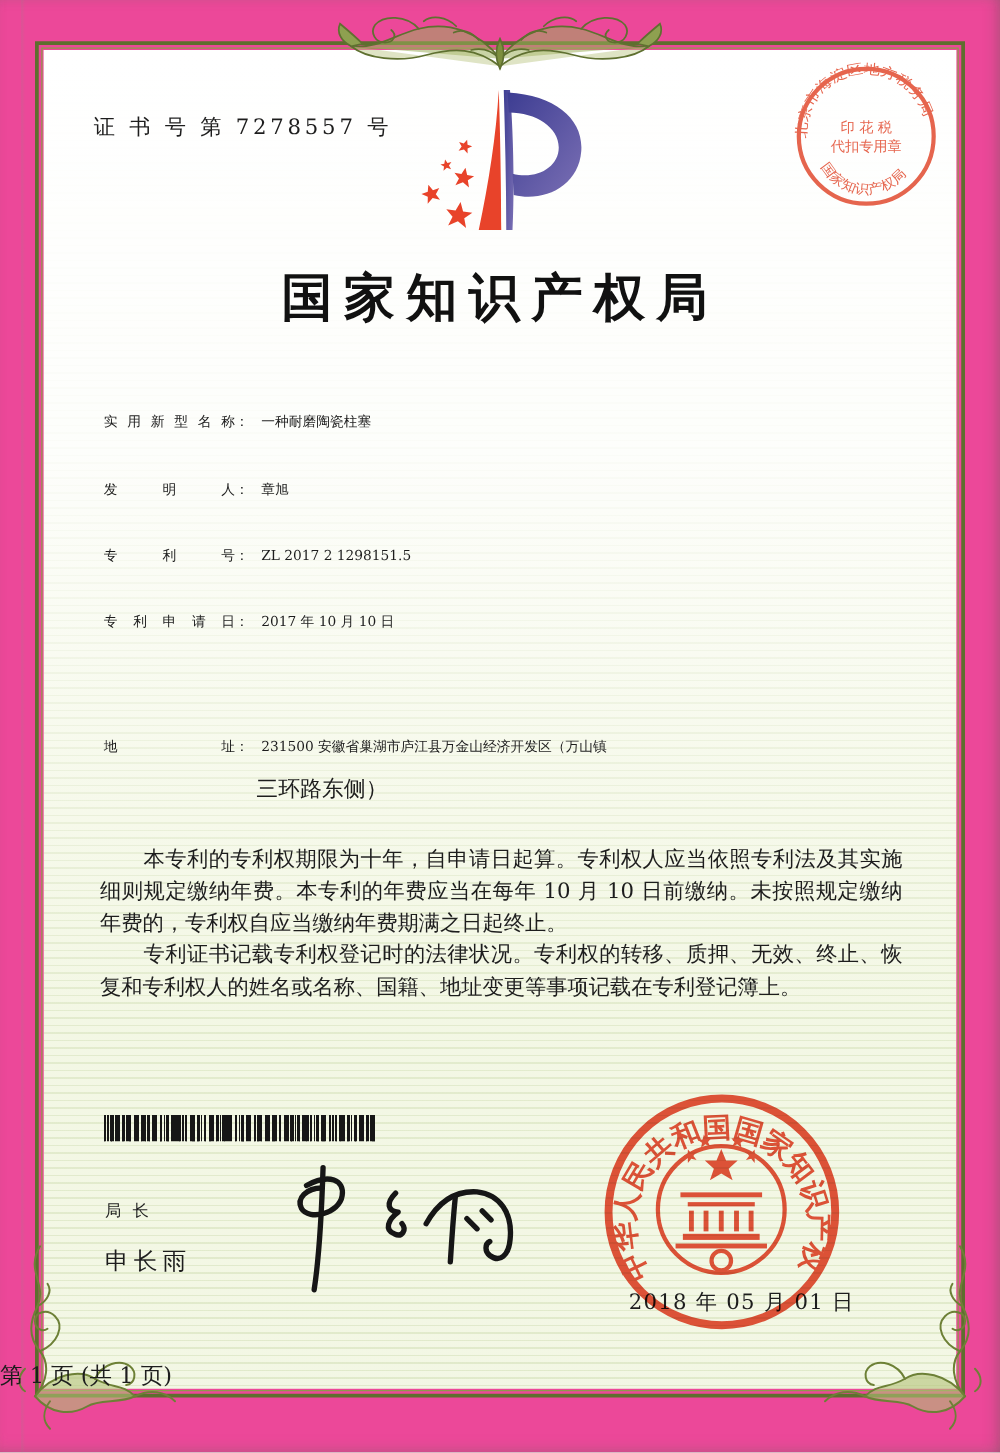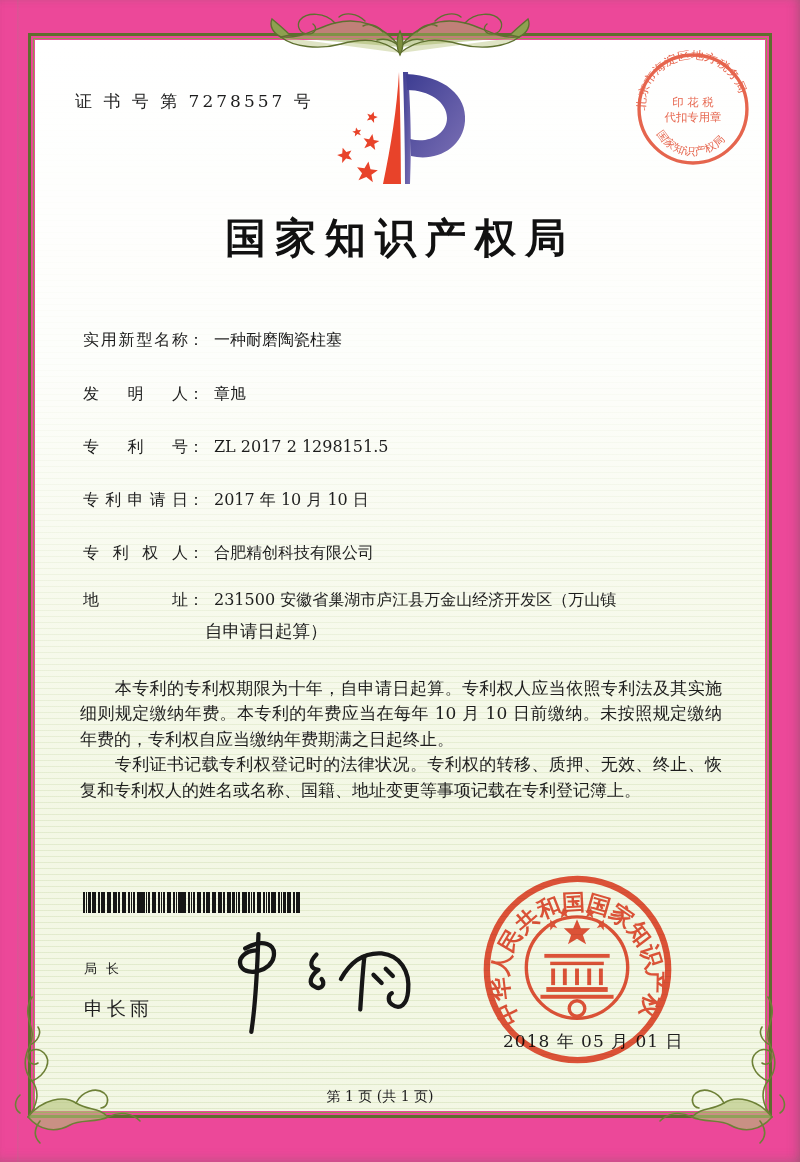--- a/index.html
+++ b/index.html
@@ -20,42 +20,42 @@
   .paper-tint{position:absolute;inset:4px;
     background:
       linear-gradient(180deg,#ffffff 0%,rgba(255,255,255,.85) 30%,rgba(252,253,246,.45) 52%,rgba(243,248,226,.15) 72%,rgba(238,245,215,.05) 100%),
       repeating-linear-gradient(180deg,rgba(148,178,95,.20) 0 1px,rgba(255,255,255,0) 1px 6px),
       #f3f7e5;}
   .ornament{position:absolute;pointer-events:none;}
   
   .certno{position:absolute;left:75px;top:90px;font-size:17px;letter-spacing:3px;}
   .title{position:absolute;left:0;top:211px;width:100%;text-align:center;
     font-size:41px;font-weight:bold;letter-spacing:9px;color:#111;}
-  .row{position:absolute;left:83px;font-size:16px;white-space:nowrap;}
+  .row{position:absolute;left:83px;font-size:11px;white-space:nowrap;}
   .lbl{display:inline-block;width:105px;text-align:justify;text-align-last:justify;}
   .colon{display:inline-block;margin-right:10px;}
   .addr2{position:absolute;left:205px;top:619px;font-size:17.5px;}
   .grant-right{position:absolute;left:372px;top:0;}
   .grant-right .colon{margin-right:8px;}
   .paras{position:absolute;left:80px;top:676px;width:642px;}
   .paras p{margin:0;font-size:17px;line-height:25.4px;text-indent:2.05em;
     text-align:justify;}
   
   .barcode{position:absolute;left:83px;top:892px;width:218px;height:21px;
     background:
       repeating-linear-gradient(90deg,#161616 0 2px,rgba(0,0,0,0) 2px 5px),
       repeating-linear-gradient(90deg,#161616 0 1px,rgba(0,0,0,0) 1px 3px),
       repeating-linear-gradient(90deg,rgba(0,0,0,0) 0 6px,#161616 6px 8px,rgba(0,0,0,0) 8px 13px);}
   .juzhang{position:absolute;left:84px;top:960px;font-size:13px;letter-spacing:9px;}
   .juzhang-name{position:absolute;left:84px;top:996px;font-size:19px;letter-spacing:4px;text-align:center;}
   .sig{position:absolute;left:210px;top:926px;}
   .seal{position:absolute;left:480px;top:872px;mix-blend-mode:multiply;opacity:.93;}
   .seal-date{position:absolute;left:503px;top:1030px;font-size:17px;letter-spacing:1px;}
   .taxstamp{position:absolute;left:634px;top:50px;mix-blend-mode:multiply;opacity:.9;}
-  .footer{position:absolute;left:0;top:1088px;width:760px;text-align:center;font-size:14px;}
+  .footer{position:absolute;left:0;top:1088px;width:760px;text-align:left;font-size:18px;}
   .logo{position:absolute;left:325px;top:66px;}
 </style>
 </head>
 <body>
 
 <div class="certificate">
 
   <div class="crease"></div>
 
   <div class="frame">
@@ -149,27 +149,24 @@
   </div>
   <div class="row" style="top:384px">
     <span class="lbl">发明人</span><span class="colon">：</span><span class="val">章旭</span>
   </div>
   <div class="row" style="top:437px">
     <span class="lbl">专利号</span><span class="colon">：</span><span class="val">ZL 2017 2 1298151.5</span>
   </div>
   <div class="row" style="top:490px">
     <span class="lbl">专利申请日</span><span class="colon">：</span><span class="val">2017 年 10 月 10 日</span>
   </div>
-  <div class="row" style="top:543px">
-    <span class="lbl">专利权人</span><span class="colon">：</span><span class="val">合肥精创科技有限公司</span>
-  </div>
   <div class="row" style="top:590px">
     <span class="lbl">地址</span><span class="colon">：</span><span class="val">231500 安徽省巢湖市庐江县万金山经济开发区（万山镇</span>
   </div>
-  <div class="addr2">自申请日起算）</div>
+  <div class="addr2">三环路东侧）</div>
 
 
   <div class="paras">
     <p>本专利的专利权期限为十年，自申请日起算。专利权人应当依照专利法及其实施细则规定缴纳年费。本专利的年费应当在每年 10 月 10 日前缴纳。未按照规定缴纳年费的，专利权自应当缴纳年费期满之日起终止。</p>
     <p>专利证书记载专利权登记时的法律状况。专利权的转移、质押、无效、终止、恢复和专利权人的姓名或名称、国籍、地址变更等事项记载在专利登记簿上。</p>
   </div>
 
   <div class="barcode"></div>
 
   <div class="juzhang">局长</div>

